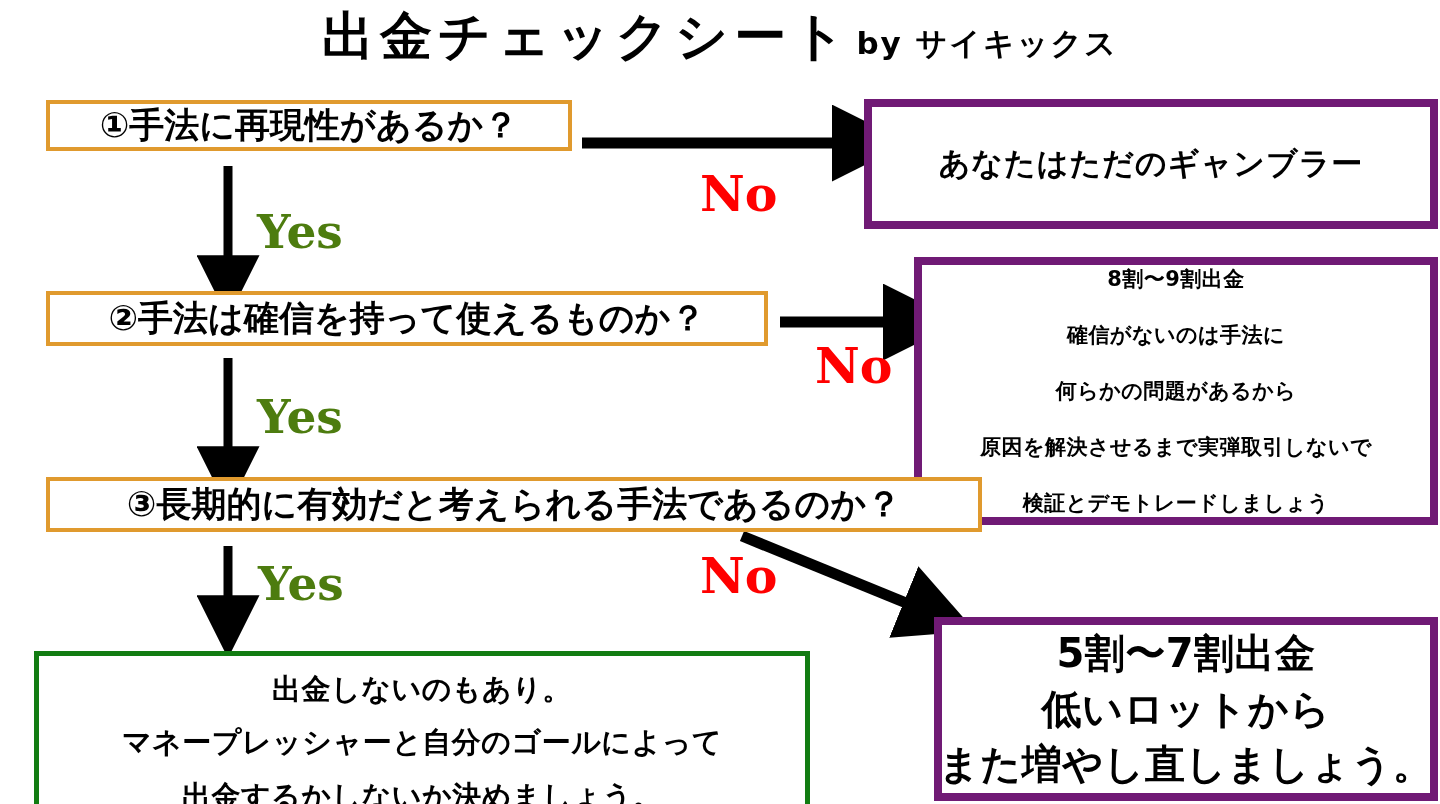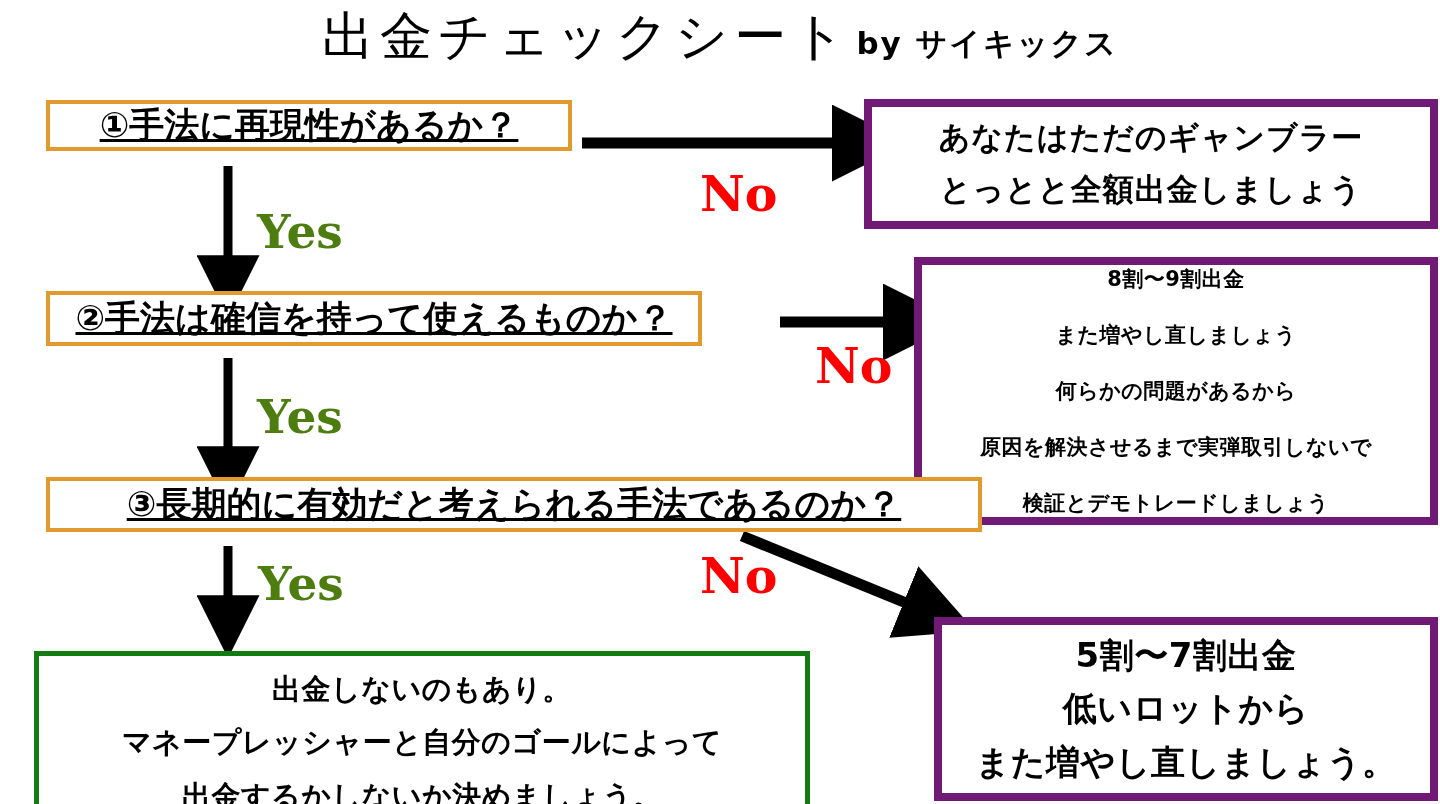--- a/index.html
+++ b/index.html
@@ -11,66 +11,66 @@
     position:relative;
   }
   #canvas{position:relative;width:1440px;height:804px;}
 
   
   .title-row{
     position:absolute;left:0;top:10px;width:1440px;
     display:flex;align-items:baseline;justify-content:center;
   }
   .title-main{
-    font-size:52px;font-weight:normal;color:#000;
+    font-size:52px;font-weight:bold;color:#000;
     letter-spacing:6px;line-height:1;
     font-family:"DejaVu Sans","Liberation Sans",sans-serif;
   }
   .title-by{
     font-size:31px;font-weight:bold;color:#000;
     letter-spacing:2px;margin-left:5px;line-height:1;
   }
 
   
   .box{
     position:absolute;box-sizing:border-box;background:#fff;
     display:flex;flex-direction:column;align-items:center;justify-content:center;
     color:#000;
   }
-  .box.orange{border:4px solid #E09A2E;text-decoration:underline;}
+  .box.orange{border:4px solid #E09A2E;}
   .box.blue{border:8px solid #701a75;}
   .box.green{border:5px solid #127C12;margin-top:34px;}
 
   .q-text{
     font-size:35px;font-weight:bold;white-space:nowrap;line-height:1.05;
     letter-spacing:0px;
   }
   .line{white-space:nowrap;font-weight:bold;}
 
   
   #box-q1{left:46px;top:100px;width:526px;height:51px;}
   #box-q1 .q-text{font-size:35px;}
 
-  #box-q2{left:46px;top:291px;width:656px;height:55px;}
+  #box-q2{left:46px;top:291px;width:722px;height:55px;}
   #box-q2 .q-text{font-size:35px;}
 
   #box-q3{left:46px;top:477px;width:936px;height:55px;}
   #box-q3 .q-text{font-size:35px;}
 
   #box-gambler{left:864px;top:99px;width:574px;height:130px;justify-content:space-evenly;}
   #box-gambler .line{font-size:31px;letter-spacing:1px;}
 
   #box-8-9{left:914px;top:257px;width:524px;height:268px;justify-content:space-between;}
   #box-8-9 .line{font-size:21px;letter-spacing:0.5px;}
 
   #box-nowithdraw{left:34px;top:617px;width:776px;height:184px;justify-content:space-evenly;}
   #box-nowithdraw .line{font-size:29px;letter-spacing:0.5px;}
 
   #box-5-7{left:934px;top:617px;width:504px;height:184px;justify-content:space-evenly;}
-  #box-5-7 .line{font-size:34px;letter-spacing:0.5px;}
+  #box-5-7 .line{font-size:40px;letter-spacing:0.5px;}
 
   
   .lbl{
     position:absolute;font-weight:bold;line-height:1;
     font-family:"DejaVu Serif","Liberation Serif",serif;
   }
   .lbl.yes{color:#4d7c0f;}
   .lbl.no{color:#FF0000;}
 
   #lbl-yes-1{left:257px;top:208px;font-size:47px;}
@@ -112,30 +112,29 @@
 
     <line x1="742" y1="536" x2="916" y2="607" stroke="#000" stroke-width="11" marker-end="url(#ah)"></line>
   </svg>
 
   <div class="box orange" id="box-q1">
     <span class="q-text">①手法に再現性があるか？</span>
   </div>
 
   <div class="box blue" id="box-gambler">
     <span class="line">あなたはただのギャンブラー</span>
-    <span class="line">とっとと全額出金しましょう</span>
   </div>
 
   <div class="box orange" id="box-q2">
     <span class="q-text">②手法は確信を持って使えるものか？</span>
   </div>
 
   <div class="box blue" id="box-8-9">
     <span class="line">8割〜9割出金</span>
-    <span class="line">また増やし直しましょう</span>
+    <span class="line">確信がないのは手法に</span>
     <span class="line">何らかの問題があるから</span>
     <span class="line">原因を解決させるまで実弾取引しないで</span>
     <span class="line">検証とデモトレードしましょう</span>
   </div>
 
   <div class="box orange" id="box-q3">
     <span class="q-text">③長期的に有効だと考えられる手法であるのか？</span>
   </div>
 
   <div class="box green" id="box-nowithdraw">

